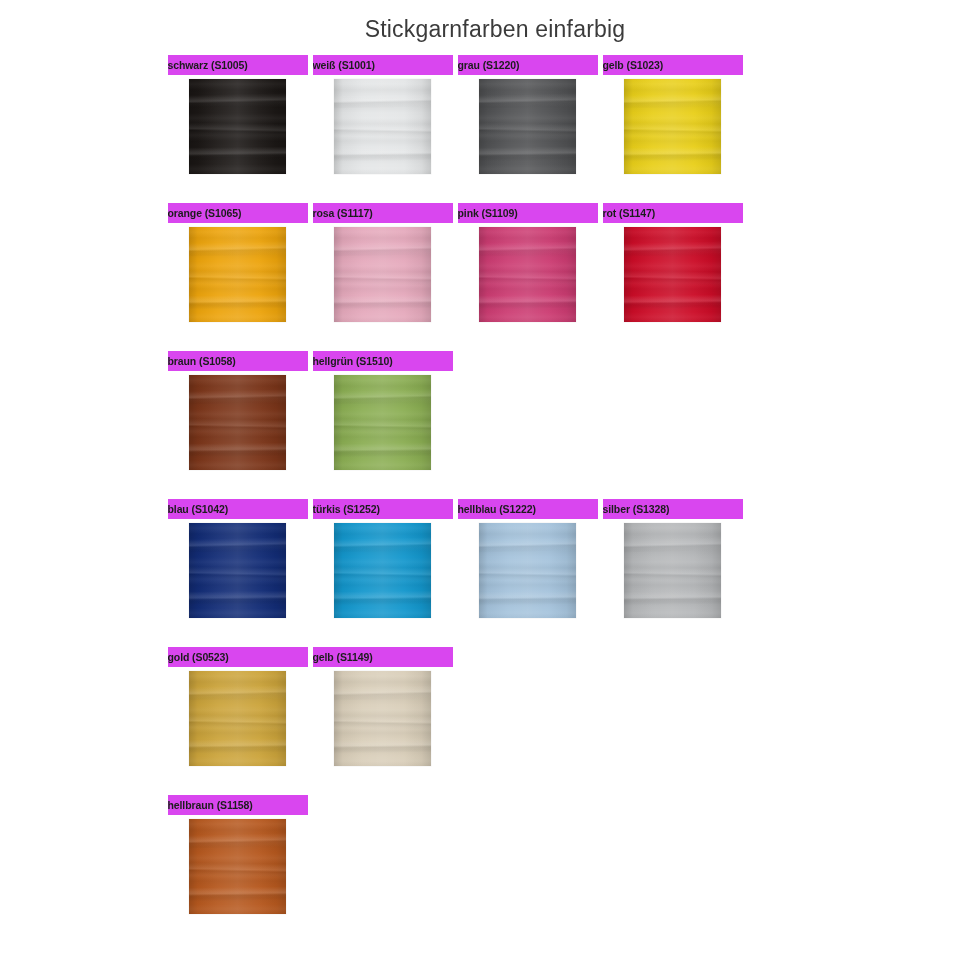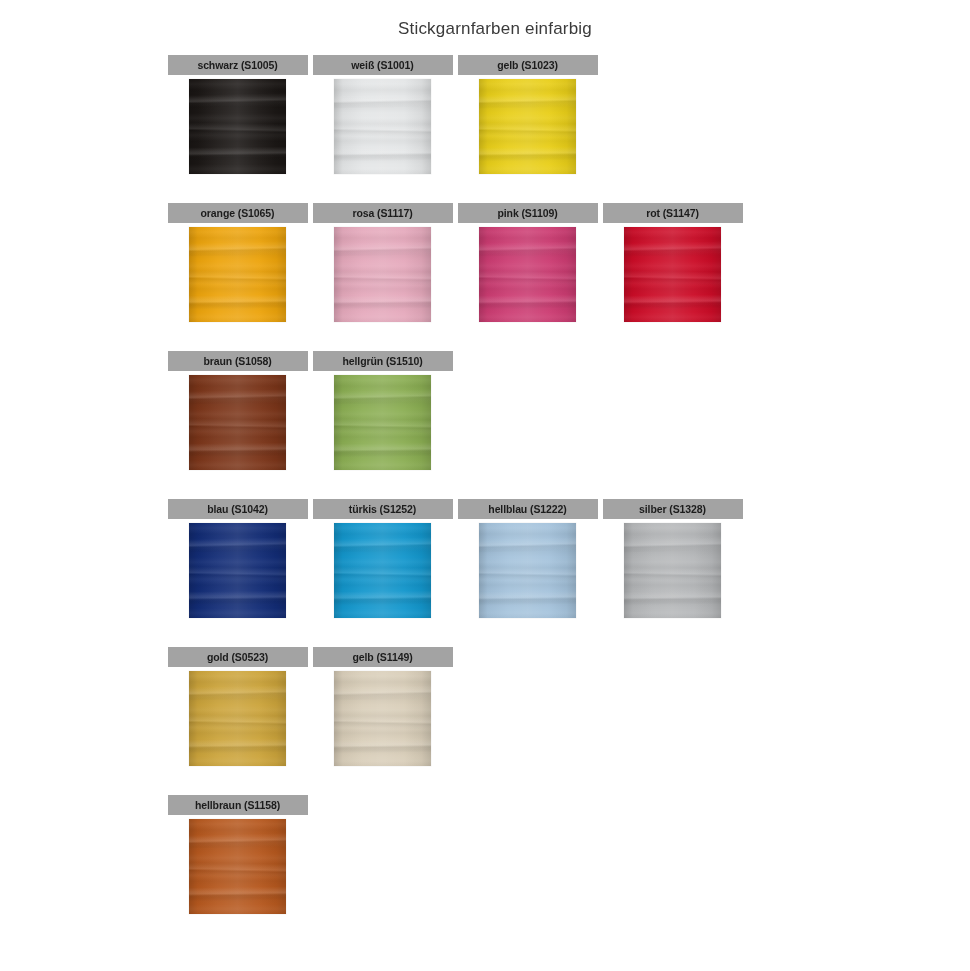--- a/index.html
+++ b/index.html
@@ -19,21 +19,21 @@
   .page {
     width: 970px;
     height: 971px;
     box-sizing: border-box;
     background: #ffffff;
     position: relative;
   }
 
   .page-title {
     text-align: center;
-    font-size: 17px;
+    font-size: 23px;
     font-weight: 400;
     color: #3b3b3b;
     letter-spacing: 0.2px;
     padding-top: 18px;
     padding-bottom: 0;
     margin: 0;
     line-height: 22px;
     padding-left: 20px;
   }
 
@@ -54,25 +54,25 @@
     width: 145px;
     flex: 0 0 145px;
     display: flex;
     flex-direction: column;
     align-items: center;
   }
 
   .swatch-label {
     width: 140px;
     box-sizing: border-box;
-    background: #a3a3a3;
+    background: #d946ef;
     font-size: 10.5px;
     font-weight: bold;
     color: #1c1c1c;
-    text-align: center;
+    text-align: left;
     line-height: 20px;
     height: 20px;
     overflow: hidden;
     white-space: nowrap;
     letter-spacing: -0.1px;
   }
 
   .swatch-chip {
     width: 97px;
     height: 95px;
@@ -146,20 +146,30 @@
           <div class="swatch-label">weiß (S1001)</div>
           <div class="swatch-chip" style="background-color: rgb(228, 230, 231);">
             <span class="sheen-v"></span>
             <span class="sheen-h"></span>
             <span class="sheen-band band-a"></span>
             <span class="sheen-band band-b"></span>
             <span class="sheen-band band-c"></span>
           </div>
         </div>
         <div class="swatch-cell">
+          <div class="swatch-label">grau (S1220)</div>
+          <div class="swatch-chip" style="background-color: rgb(81, 82, 84);">
+            <span class="sheen-v"></span>
+            <span class="sheen-h"></span>
+            <span class="sheen-band band-a"></span>
+            <span class="sheen-band band-b"></span>
+            <span class="sheen-band band-c"></span>
+          </div>
+        </div>
+        <div class="swatch-cell">
           <div class="swatch-label">gelb (S1023)</div>
           <div class="swatch-chip" style="background-color: rgb(233, 207, 25);">
             <span class="sheen-v"></span>
             <span class="sheen-h"></span>
             <span class="sheen-band band-a"></span>
             <span class="sheen-band band-b"></span>
             <span class="sheen-band band-c"></span>
           </div>
         </div>
       </div>

